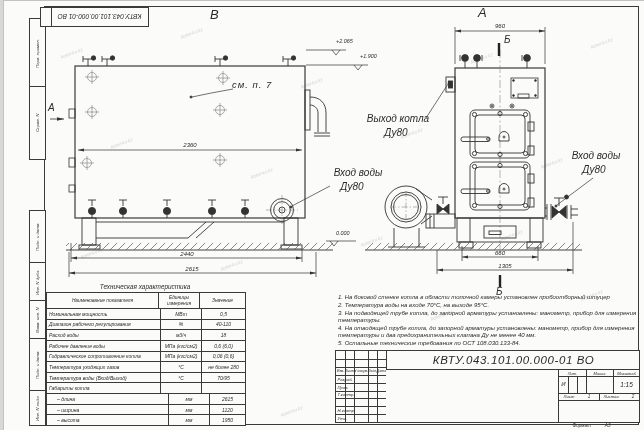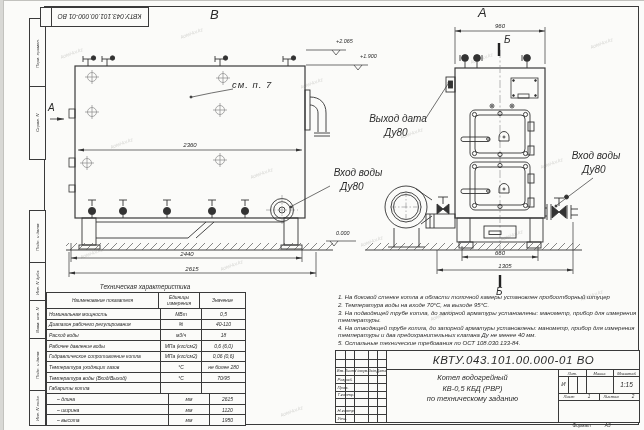--- a/index.html
+++ b/index.html
@@ -412,21 +412,21 @@
 <div class="txt elev" style="left:360px;top:54px;">+1.900</div>
 <div class="txt elev" style="left:336px;top:231px;">0.000</div>
 
 <div class="txt dim ctr" style="left:190px;top:142px;">2360</div>
 <div class="txt dim ctr" style="left:187px;top:251px;">2440</div>
 <div class="txt dim ctr" style="left:192px;top:266px;">2615</div>
 <div class="txt dim ctr" style="left:500px;top:23px;">960</div>
 <div class="txt dim ctr" style="left:500px;top:250px;">660</div>
 <div class="txt dim ctr" style="left:505px;top:263px;">1305</div>
 
-<div class="txt portlbl ctr" style="left:398px;top:114px;">Выход дата</div>
+<div class="txt portlbl ctr" style="left:398px;top:114px;">Выход котла</div>
 <div class="txt portlbl ctr" style="left:396px;top:128px;">Ду80</div>
 <div class="txt portlbl ctr" style="left:358px;top:168px;">Вход воды</div>
 <div class="txt portlbl ctr" style="left:352px;top:182px;">Ду80</div>
 <div class="txt portlbl ctr" style="left:596px;top:151px;">Вход воды</div>
 <div class="txt portlbl ctr" style="left:594px;top:165px;">Ду80</div>
 
 <div class="txt ctr" style="left:145px;top:284px;font-size:6.4px;">Техническая характеристика</div>
 <div class="spec">
   <div class="spec-head">
     <div class="hc c0" style="justify-content:center;padding-left:0;">Наименование показателя</div>
@@ -524,25 +524,20 @@
     <span class="lab" style="left:36.5px;top:18px;">Подп.</span>
     <span class="lab" style="left:45.5px;top:18px;">Дата</span>
     <span class="sig" style="top:25.5px;">Разраб.</span>
     <span class="sig" style="top:33.5px;">Пров.</span>
     <span class="sig" style="top:41px;">Т.контр.</span>
     <span class="sig" style="top:56.5px;">Н.контр.</span>
     <span class="sig" style="top:64.5px;">Утв.</span>
   </div>
 
   <div class="hl" style="left:50px;top:18px;width:253px;"></div>
-  <div class="tb-name" style="border-left:.8px solid #3a3a3a;">
-    <div>Котел водогрейный</div>
-    <div>КВ-0,5 КБД (РВР)</div>
-    <div>по техническому заданию</div>
-  </div>
 
   <div class="tbr">
     <div class="hl" style="left:0;top:7px;width:81px;"></div>
     <div class="hl" style="left:0;top:24px;width:81px;"></div>
     <div class="hl" style="left:0;top:31px;width:81px;"></div>
     <div class="vl" style="left:27px;height:24px;bottom:auto;top:0;"></div>
     <div class="vl" style="left:54px;height:24px;bottom:auto;top:0;"></div>
     <div class="vl" style="left:9px;height:17px;bottom:auto;top:7px;"></div>
     <div class="vl" style="left:18px;height:17px;bottom:auto;top:7px;"></div>
     <div class="vl" style="left:40px;height:7px;bottom:auto;top:24px;"></div>

